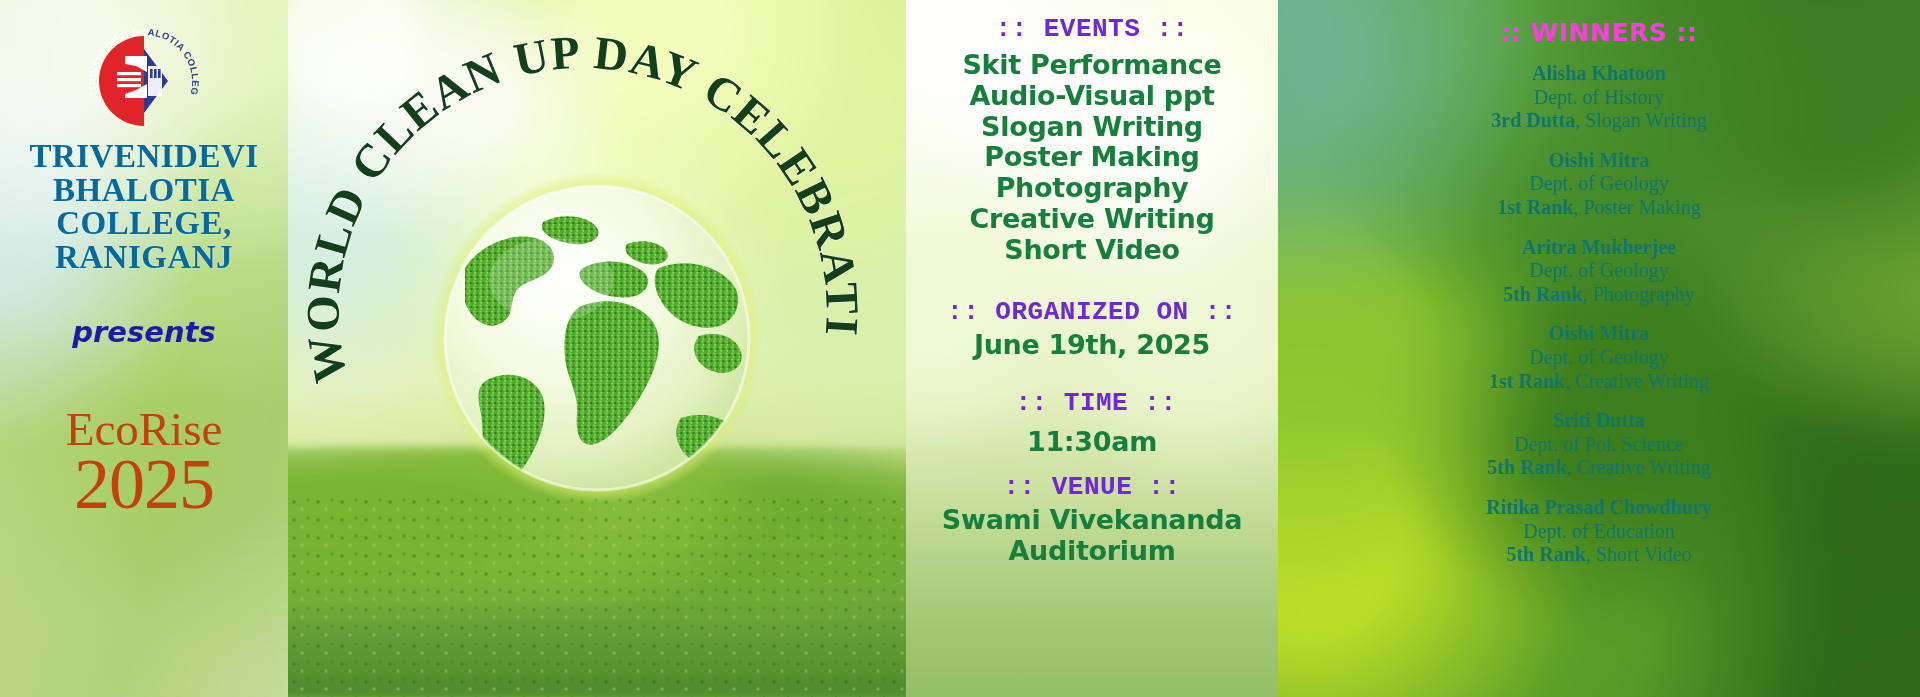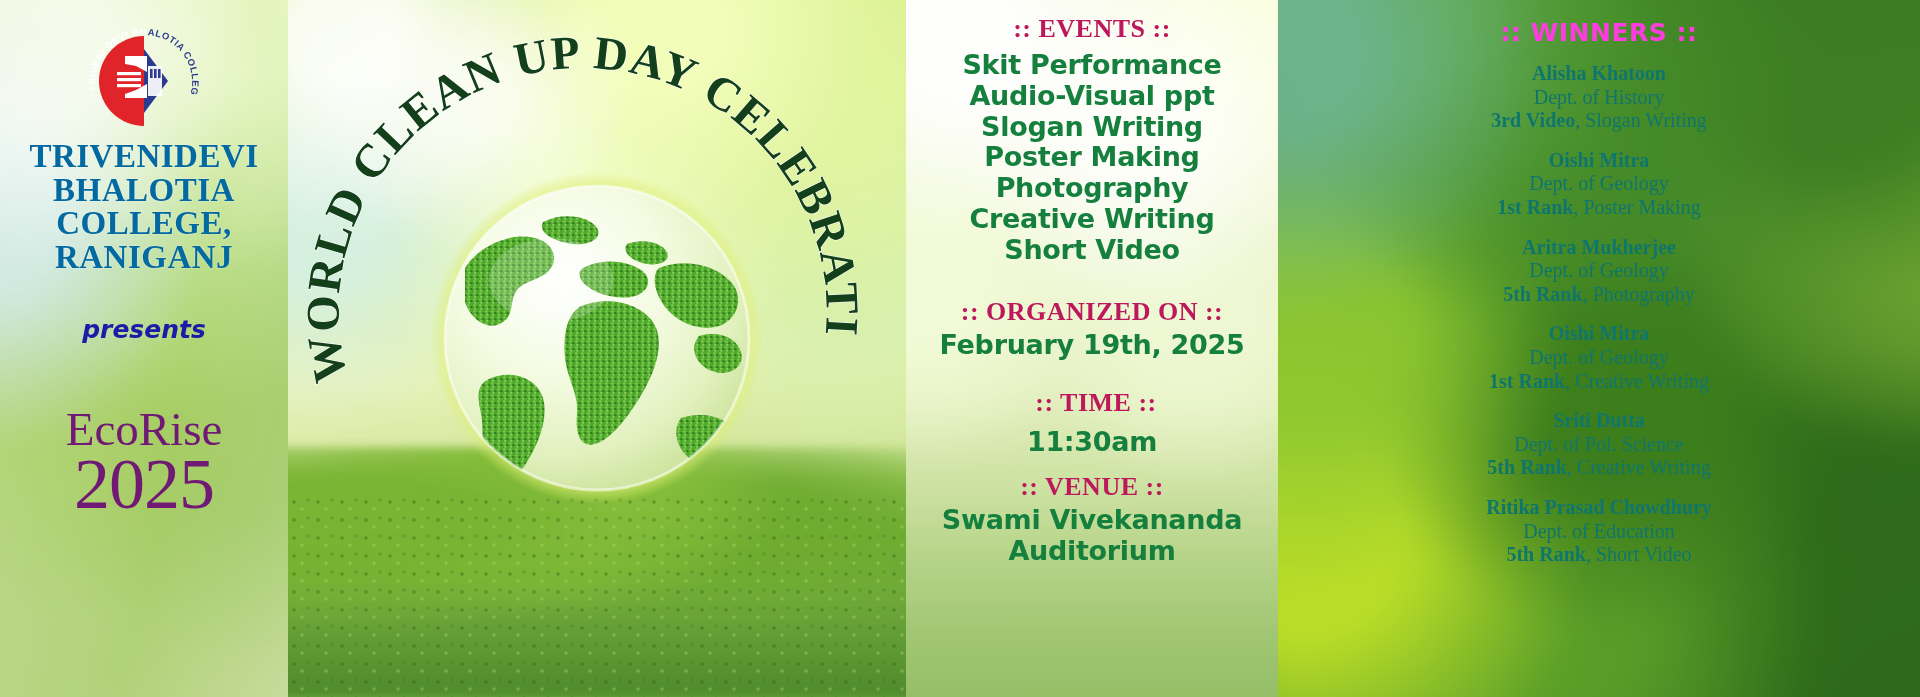--- a/index.html
+++ b/index.html
@@ -46,25 +46,25 @@
     text-align:center; color:#0369a1;
     font-family:"Liberation Serif", serif;
     font-weight:bold; font-size:33px; line-height:1.02;
     letter-spacing:.5px;
     text-shadow:0 0 2px rgba(255,255,255,.55);
   }
   .college-name div{ white-space:nowrap; }
   .presents{
     position:absolute; left:0; top:315px; width:288px; text-align:center;
     color:#1b1ba8; font-family:"DejaVu Sans", sans-serif; font-weight:bold;
-    font-style:italic; font-size:25px;
+    font-style:italic; font-size:29px;
   }
   .ecorise{
     position:absolute; left:0; top:408px; width:288px; text-align:center;
-    color:#701a75; font-family:"Liberation Serif", serif;
+    color:#c2410c; font-family:"Liberation Serif", serif;
     line-height:.92;
   }
   .ecorise .ec-word{ font-size:47px; font-weight:normal; display:block; letter-spacing:0px;}
   .ecorise .ec-year{ font-size:72px; font-weight:normal; display:block; letter-spacing:-1px;}
 
   
   .panel-center{
     position:absolute; left:288px; top:0; width:618px; height:697px; overflow:hidden;
   }
   .panel-center .bg{
@@ -122,21 +122,21 @@
       linear-gradient(180deg,#e6f0bd 0%,#eaf3c6 22%,#e4efb8 40%,#d6e7a0 56%,#b9d67e 68%,#9bc45f 78%,#86b64c 88%,#79ad42 100%);
     filter:blur(12px);
   }
   .panel-events .veil{
     position:absolute; inset:0;
     background:linear-gradient(180deg, rgba(255,255,255,.40) 0%, rgba(255,255,255,.34) 50%, rgba(255,255,255,.18) 100%);
   }
   .events-inner{ position:relative; z-index:3; width:100%; height:100%; text-align:center; }
 
   .hdr{
-    color:#be185d; font-family:Liberation Serif, serif; font-weight:bold;
+    color:#6d28d9; font-family:Liberation Mono, monospace; font-weight:bold;
     font-size:26px; letter-spacing:.5px;
   }
   .ev-item, .ev-val{
     color:#15803d; font-family:"DejaVu Sans", sans-serif; font-weight:bold;
     font-size:27px; line-height:1.14; letter-spacing:-.3px;
   }
   .blk-events{ position:absolute; left:0; top:14px; width:100%; }
   .blk-events .hdr{ margin-bottom:6px; }
   .blk-org{ position:absolute; left:0; top:297px; width:100%; }
   .blk-org .hdr{ margin-bottom:3px; }
@@ -304,21 +304,21 @@
         <div class="ev-item">Audio-Visual ppt</div>
         <div class="ev-item">Slogan Writing</div>
         <div class="ev-item">Poster Making</div>
         <div class="ev-item">Photography</div>
         <div class="ev-item">Creative Writing</div>
         <div class="ev-item">Short Video</div>
       </div>
 
       <div class="blk-org">
         <div class="hdr">:: ORGANIZED ON ::</div>
-        <div class="ev-val">February 19th, 2025</div>
+        <div class="ev-val">June 19th, 2025</div>
       </div>
 
       <div class="blk-time">
         <div class="hdr">:: TIME ::</div>
         <div class="ev-val">11:30am</div>
       </div>
 
       <div class="blk-venue">
         <div class="hdr">:: VENUE ::</div>
         <div class="ev-val">Swami Vivekananda</div>
@@ -329,21 +329,21 @@
   </div>
 
   <div class="panel-winners">
     <div class="bg"></div>
     <div class="winners-inner">
       <div class="win-hdr">:: WINNERS ::</div>
       <div class="win-list" id="winners-list">
           <div class="win-card">
             <div class="win-name">Alisha Khatoon</div>
             <div class="win-dept">Dept. of History</div>
-            <div class="win-rank"><b>3rd Video</b>, <span>Slogan Writing</span></div>
+            <div class="win-rank"><b>3rd Dutta</b>, <span>Slogan Writing</span></div>
           </div>
           <div class="win-card">
             <div class="win-name">Oishi Mitra</div>
             <div class="win-dept">Dept. of Geology</div>
             <div class="win-rank"><b>1st Rank</b>, <span>Poster Making</span></div>
           </div>
           <div class="win-card">
             <div class="win-name">Aritra Mukherjee</div>
             <div class="win-dept">Dept. of Geology</div>
             <div class="win-rank"><b>5th Rank</b>, <span>Photography</span></div>

